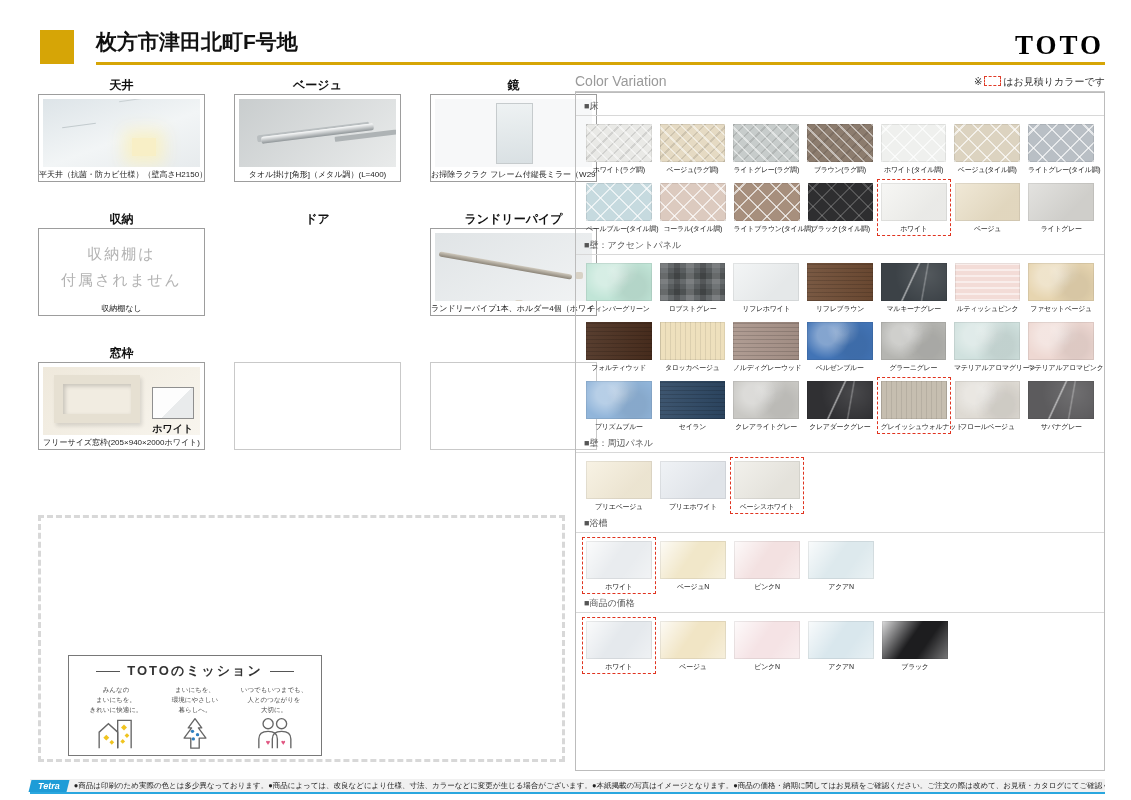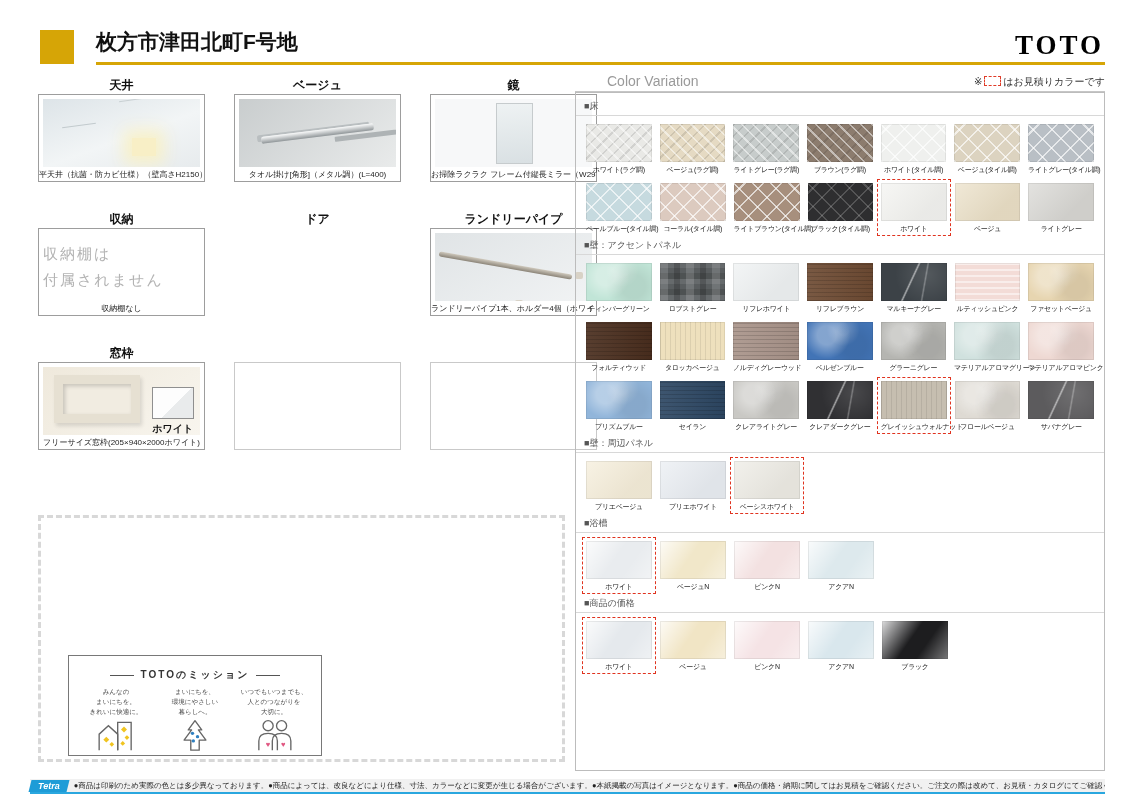--- a/index.html
+++ b/index.html
@@ -29,21 +29,21 @@
       background:#f8efc6;box-shadow:0 0 16px 8px rgba(248,240,198,.95);}
   .ph-ceiling::after{content:"";position:absolute;left:12%;top:38%;width:34px;height:1px;background:#c2cacd;
       box-shadow:60px -18px 0 #c9d0d3;transform:rotate(-8deg);}
   .ph-towel{background:linear-gradient(135deg,#c9cdce,#e9ebeb);}
   .ph-towel::before{content:"";position:absolute;left:14%;top:46%;width:72%;height:7px;border-radius:2px;
       background:linear-gradient(#fbfcfc,#8e9497);transform:rotate(-7deg);
       box-shadow:-4px -2px 0 #b9bec0,72px 8px 0 -1px #aeb3b5;}
   .ph-mirror{background:#f7f8f9;}
   .ph-mirror::before{content:"";position:absolute;left:39%;top:6%;width:22%;height:86%;
       background:linear-gradient(175deg,#eef2f3,#d9e0e3);border:1px solid #c6cbcd;}
-  .ph-storage{background:#fff;display:flex;flex-direction:column;justify-content:center;gap:7px;}
+  .ph-storage{background:#fff;display:flex;flex-direction:column;justify-content:center;align-items:center;gap:7px;}
   .no-shelf-line{font-size:15px;color:#b3b3b3;letter-spacing:2px;}
   .ph-door{background:linear-gradient(#e7e9ea,#dadcdd 88%,#d6c8ac 88%);}
   .ph-door::before{content:"";position:absolute;left:33%;top:5%;width:34%;height:82%;
       background:linear-gradient(90deg,#f4f6f6 48%,#e3e7e8 52%);border:2px solid #c9cccd;box-sizing:border-box;}
   .ph-door::after{content:"";position:absolute;left:49%;top:8%;width:1px;height:76%;background:#bfc3c4;}
   .ph-laundry{background:linear-gradient(150deg,#e0e4e6,#f1f3f4);}
   .ph-laundry::before{content:"";position:absolute;left:2%;top:44%;width:86%;height:5px;border-radius:3px;
       background:linear-gradient(#cfc9bd,#8b8478);transform:rotate(10deg);}
   .ph-laundry::after{content:"";position:absolute;right:6%;top:58%;width:8px;height:7px;background:#d8d2c6;border-radius:2px;
       box-shadow:-60px 28px 0 #d8d2c6;}
@@ -53,32 +53,32 @@
   .mini-swatch{position:absolute;right:4%;top:30%;width:42px;text-align:center;}
   .mini-swatch .chip{width:42px;height:32px;border:1px solid #8f8f8f;box-sizing:border-box;
       background:linear-gradient(135deg,#fdfdfd 55%,#e9ebec 55%);}
   .mini-swatch .lbl{font-size:10px;font-weight:bold;margin-top:3px;color:#111;}
 
   
   .dashed-area{position:absolute;left:38px;top:515px;width:527px;height:247px;
       border:3px dashed #d8d8d8;box-sizing:border-box;background:#fff;}
   .mission{position:absolute;left:27px;bottom:3px;width:254px;height:101px;border:1px solid #787878;
       background:#fff;box-sizing:border-box;}
-  .mission-title{display:flex;align-items:center;justify-content:center;gap:7px;margin-top:12px;
-      font-size:10px;font-weight:bold;letter-spacing:2px;color:#333;}
+  .mission-title{display:flex;align-items:center;justify-content:center;gap:7px;margin-top:6px;
+      font-size:13px;font-weight:bold;letter-spacing:2px;color:#333;}
   .mission-title .line{width:24px;height:1px;background:#555;}
   .mission-cols{display:flex;justify-content:space-between;padding:5px 10px 0;}
   .mission-col{width:74px;text-align:center;}
   .mission-line{font-size:6.5px;line-height:1.55;color:#444;white-space:nowrap;}
   .mission-icon{margin-top:2px;height:32px;}
 
   
   .cv-head{position:absolute;left:575px;top:73px;width:530px;display:flex;justify-content:space-between;
       align-items:flex-end;border-bottom:1px solid #c6c6c6;padding-bottom:2px;box-sizing:border-box;}
-  .cv-heading{font-size:14px;color:#9a9a9a;margin-left:32px;}
+  .cv-heading{font-size:14px;color:#9a9a9a;}
   .cv-note{font-size:10px;color:#333;}
   .red-box{display:inline-block;width:15px;height:8px;border:1px dashed #e03c28;vertical-align:-1px;margin:0 2px;}
   .cv-box{position:absolute;left:575px;top:92px;width:530px;height:679px;border:1px solid #bcbcbc;
       box-sizing:border-box;padding:2px 8px;overflow:hidden;}
   .cv-sec-title{font-size:9px;color:#555;border-bottom:1px solid #d8d8d8;margin:2px -8px 0;padding:3px 0 2px 8px;}
   .cv-row{display:flex;gap:8px;margin:8px 2px 2px;}
   .sw{position:relative;width:66px;}
   .sw-chip{height:38px;box-shadow:inset 0 0 0 1px rgba(0,0,0,.07);}
   .sw-label{font-size:7px;text-align:center;margin-top:3px;color:#222;white-space:nowrap;letter-spacing:-0.3px;}
   .sw.selected::after{content:"";position:absolute;left:-4px;right:-4px;top:-4px;bottom:-2px;

